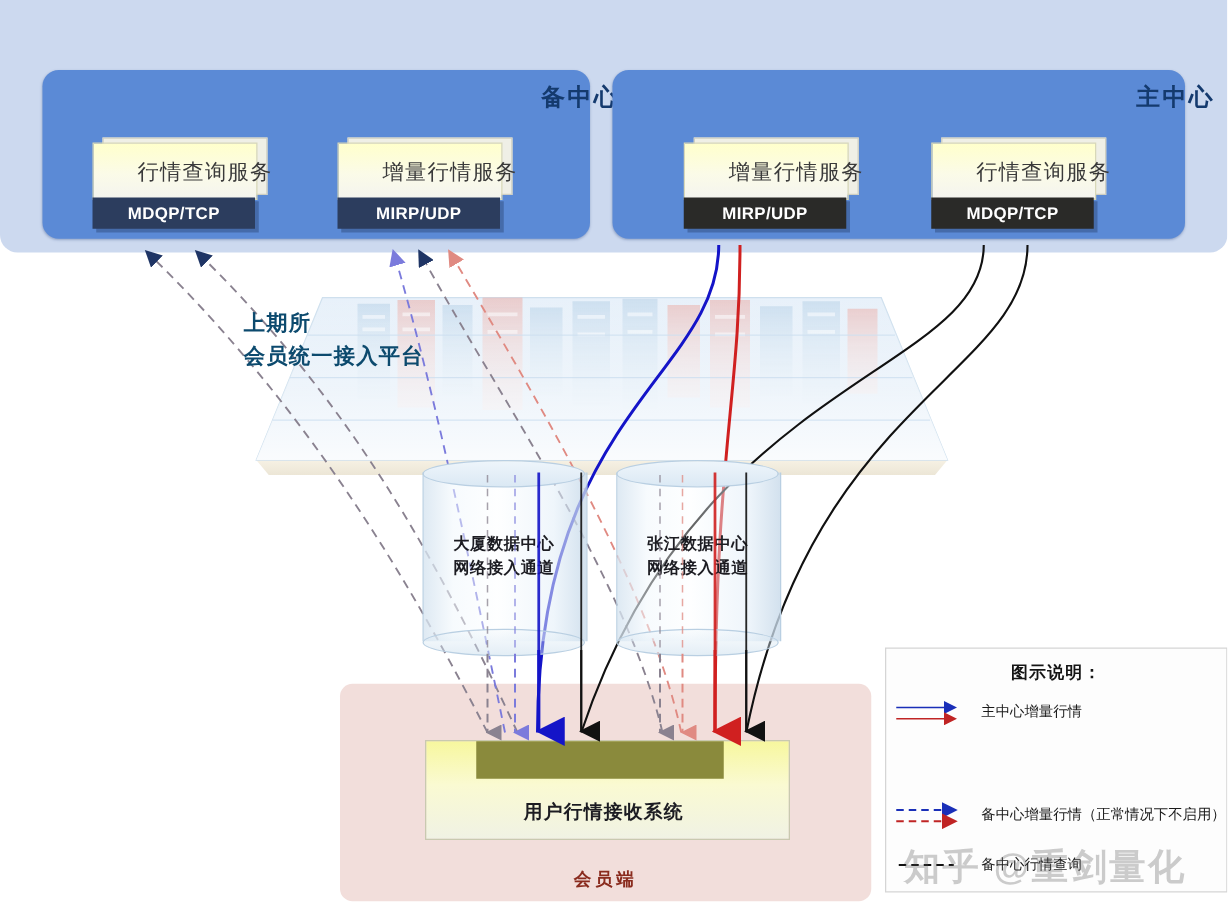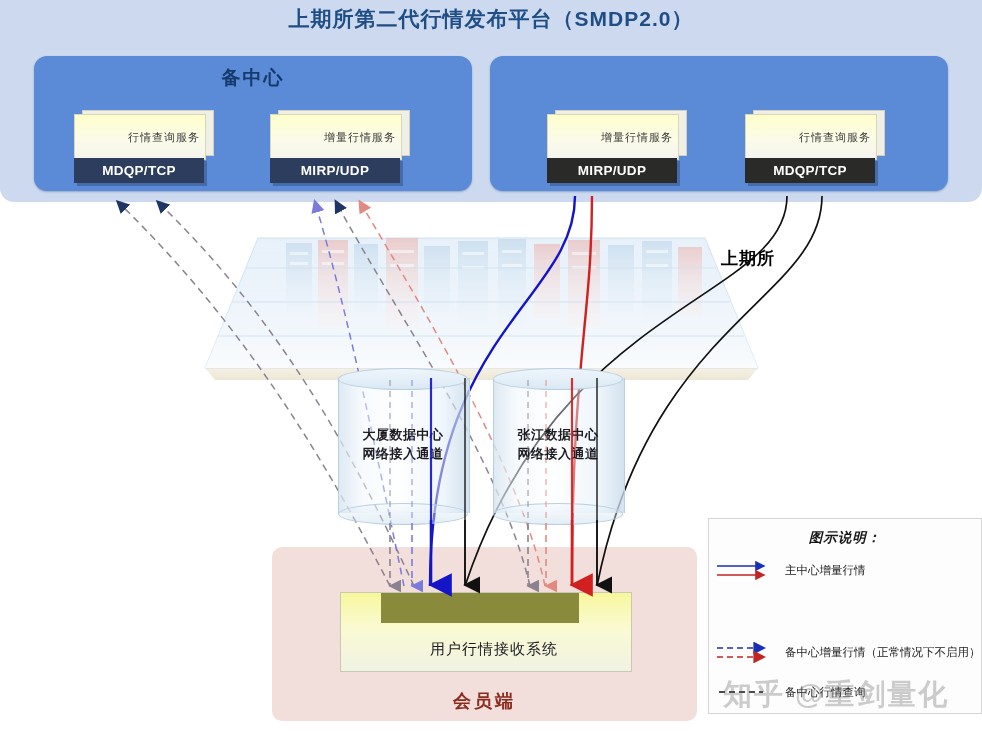--- a/index.html
+++ b/index.html
@@ -31,59 +31,60 @@
   .center-panel{
     position:absolute;top:56px;height:135px;
     background:#5b8ad6;
     border-radius:13px;
     box-shadow:0 1px 2px rgba(40,70,130,.35);
   }
   #panel-backup{left:34px;width:438px;}
   #panel-main{left:490px;width:458px;}
   .center-title{
     position:absolute;left:0;top:9px;width:100%;
-    text-align:center;
+    text-align:right;
     font-size:19px;font-weight:bold;color:#143a6e;
     letter-spacing:2px;
+    padding-left:24px;
   }
 
   
   .svc{position:absolute;top:58px;width:138px;height:66px;}
   .svc .sheet-back{
     position:absolute;left:8px;top:-4px;width:130px;height:44px;
     background:#efefe6;border:1px solid #cfcfc2;
   }
   .svc .sheet-front{
     position:absolute;left:0px;top:0px;width:130px;height:44px;
     background:linear-gradient(180deg,#ffffcc 0%,#fbfbe8 55%,#f4f4ef 100%);
     border:1px solid #d8d8b8;
     display:flex;align-items:center;justify-content:center;
   }
   .svc .sheet-front span{
-    font-size:11px;color:#3a3a3a;letter-spacing:1px;white-space:nowrap;margin-left:48px;
+    font-size:17px;color:#3a3a3a;letter-spacing:1px;white-space:nowrap;margin-left:48px;
   }
   .svc .proto{
     position:absolute;left:0px;top:44px;width:130px;height:25px;
     display:flex;align-items:center;justify-content:center;
     color:#ffffff;font-size:13.5px;font-weight:bold;letter-spacing:.3px;
     box-shadow:3px 3px 0 rgba(20,35,70,.30);
   }
   .proto-navy{background:#2c3d5e;}
   .proto-black{background:#2a2a28;}
 
   #svc-bk-query{left:40px;}
   #svc-bk-inc{left:236px;}
   #svc-mn-inc{left:57px;}
   #svc-mn-query{left:255px;}
 
   
   .platform-wrap{position:absolute;left:195px;top:222px;width:580px;height:165px;}
   .platform-label{
-    position:absolute;left:0;top:24px;width:580px;text-align:right;
-    font-size:17px;font-weight:bold;color:#000000;line-height:26px;
+    position:absolute;left:0;top:24px;width:580px;text-align:left;
+    font-size:17px;font-weight:bold;color:#0c4a6e;line-height:26px;
     letter-spacing:1px;
     z-index:4;
   }
   .platform-label .l2{display:block;}
 
   
   .cyl{position:absolute;width:126px;height:155px;z-index:3;}
   #cyl-left{left:338px;top:368px;}
   #cyl-right{left:493px;top:368px;}
   .cyl .body{
@@ -121,35 +122,35 @@
     position:absolute;left:68px;top:45px;width:290px;height:78px;
     background:linear-gradient(180deg,#f7f79e 0%,#fafad2 45%,#f0f2e4 100%);
     border:1px solid #c9c9b0;
   }
   #member-bar{
     position:absolute;left:40px;top:0px;width:198px;height:30px;
     background:#8a8a3c;
   }
   #member-inner-label{
     position:absolute;left:0;bottom:12px;width:284px;text-align:center;
-    font-size:15px;font-weight:normal;color:#1c1c22;letter-spacing:1px;padding-left:11px;
+    font-size:15px;font-weight:bold;color:#1c1c22;letter-spacing:1px;
   }
   #member-zone-label{
     position:absolute;left:0;bottom:8px;width:425px;text-align:center;
-    font-size:18px;font-weight:bold;color:#8a2b1e;letter-spacing:3px;
+    font-size:14px;font-weight:bold;color:#8a2b1e;letter-spacing:3px;
   }
 
   
   #legend{
     position:absolute;left:708px;top:518px;width:272px;height:194px;
     background:#fdfdfd;border:1px solid #d5d5d5;
   }
   #legend-title{
     position:absolute;left:0;top:10px;width:272px;text-align:center;
-    font-size:13.5px;font-weight:bold;color:#151515;letter-spacing:1px;font-style:italic;
+    font-size:13.5px;font-weight:bold;color:#151515;letter-spacing:1px;
   }
   .legend-row{position:absolute;left:6px;width:258px;height:30px;}
   .legend-row .gfx{position:absolute;left:0;top:0;width:62px;height:30px;}
   .legend-row .txt{
     position:absolute;left:70px;top:0;height:30px;line-height:30px;
     font-size:11.5px;color:#1a1a1a;white-space:nowrap;
   }
   #legend-row-0{top:36px;}
   #legend-row-1{top:76px;}
   #legend-row-2{top:118px;}
@@ -168,21 +169,20 @@
     letter-spacing:2px;white-space:nowrap;line-height:44px;
   }
 </style>
 </head>
 <body>
 
 <div id="stage">
 
   <div class="topband"></div>
 
-  <div class="page-title">上期所第二代行情发布平台（SMDP2.0）</div>
 
   <div class="center-panel" id="panel-backup">
     <div class="center-title">备中心</div>
 
     <div class="svc" id="svc-bk-query">
       <div class="sheet-back"></div>
       <div class="sheet-front">
         <span>行情查询服务</span>
       </div>
       <div class="proto proto-navy">MDQP/TCP</div>
@@ -191,20 +191,21 @@
     <div class="svc" id="svc-bk-inc">
       <div class="sheet-back"></div>
       <div class="sheet-front">
         <span>增量行情服务</span>
       </div>
       <div class="proto proto-navy">MIRP/UDP</div>
     </div>
   </div>
 
   <div class="center-panel" id="panel-main">
+    <div class="center-title">主中心</div>
 
     <div class="svc" id="svc-mn-inc">
       <div class="sheet-back"></div>
       <div class="sheet-front">
         <span>增量行情服务</span>
       </div>
       <div class="proto proto-black">MIRP/UDP</div>
     </div>
 
     <div class="svc" id="svc-mn-query">
@@ -281,20 +282,21 @@
     <g stroke="#cddff0" stroke-width="1" opacity=".8" fill="none">
       <line x1="246" y1="268" x2="716" y2="268"></line>
       <line x1="232" y1="302" x2="730" y2="302"></line>
       <line x1="218" y1="336" x2="744" y2="336"></line>
     </g>
   </svg>
 
   <div class="platform-wrap">
     <div class="platform-label">
       <span>上期所</span>
+      <span class="l2">会员统一接入平台</span>
     </div>
   </div>
 
   <svg class="lines-back" viewBox="0 0 982 731">
     <defs>
       <marker id="ahGray" markerWidth="9" markerHeight="9" refX="7" refY="4.5" orient="auto">
         <path d="M0,0 L9,4.5 L0,9 z" fill="#8a8290"></path>
       </marker>
       <marker id="ahNavy" markerWidth="9" markerHeight="9" refX="7" refY="4.5" orient="auto">
         <path d="M0,0 L9,4.5 L0,9 z" fill="#1f3565"></path>

